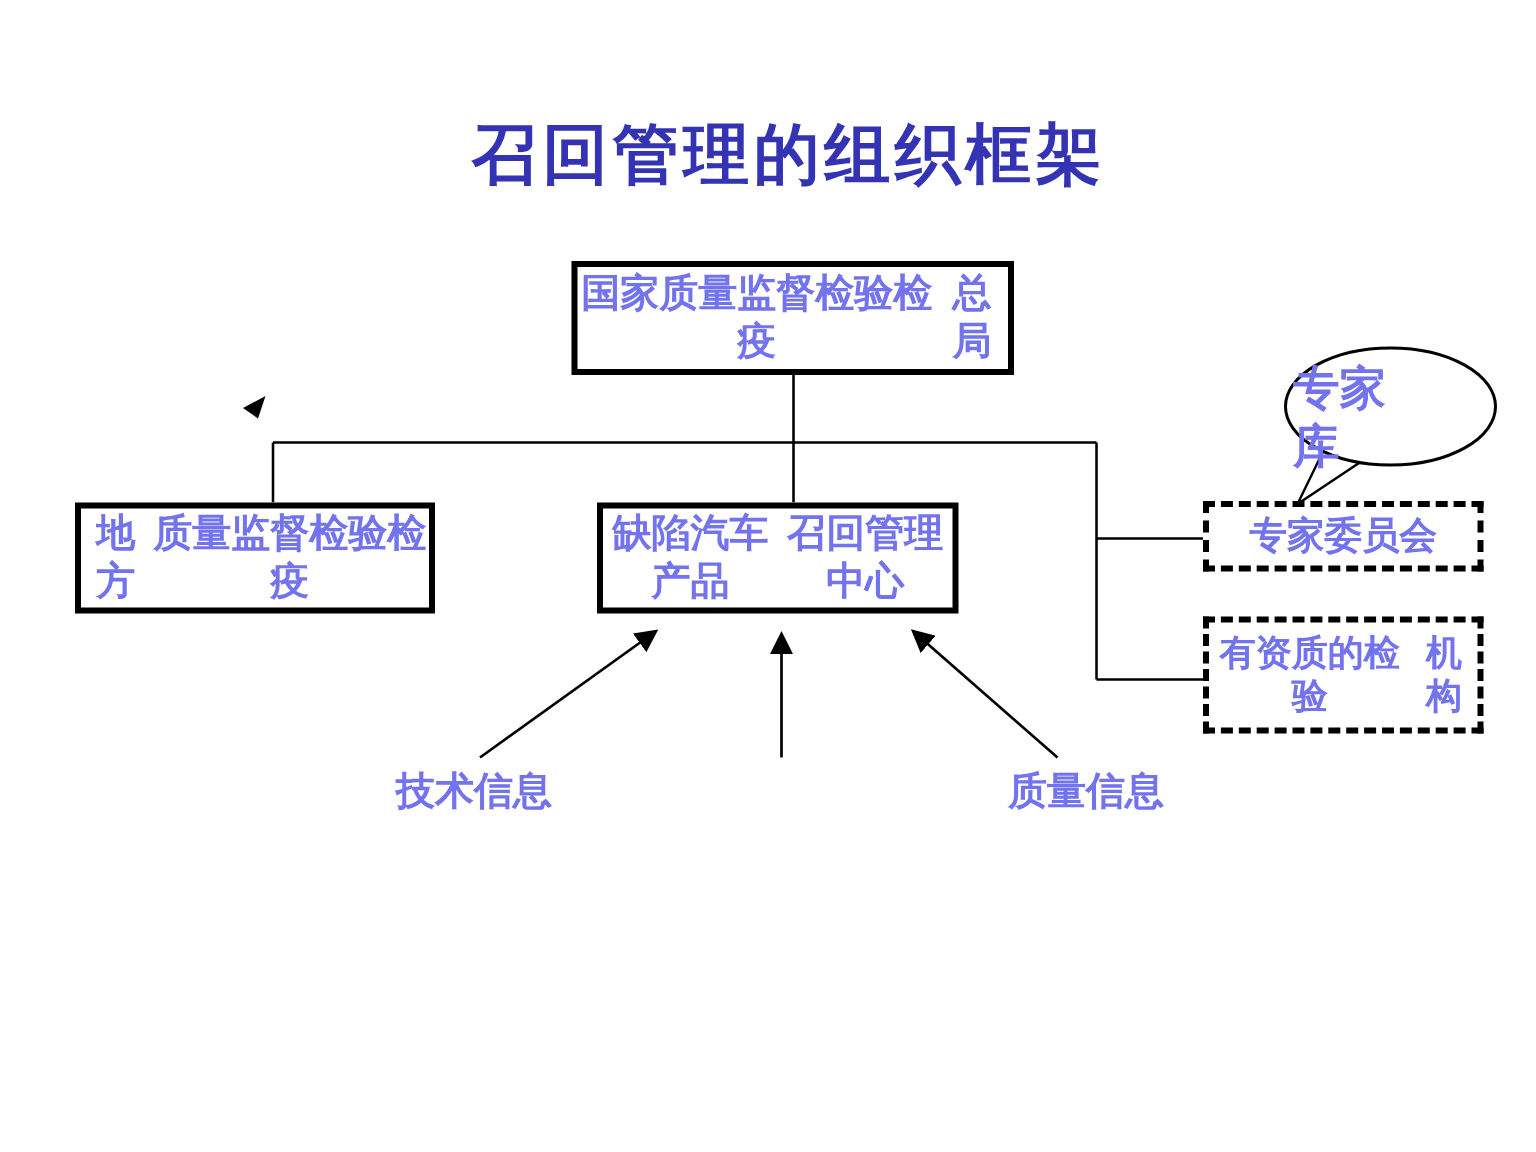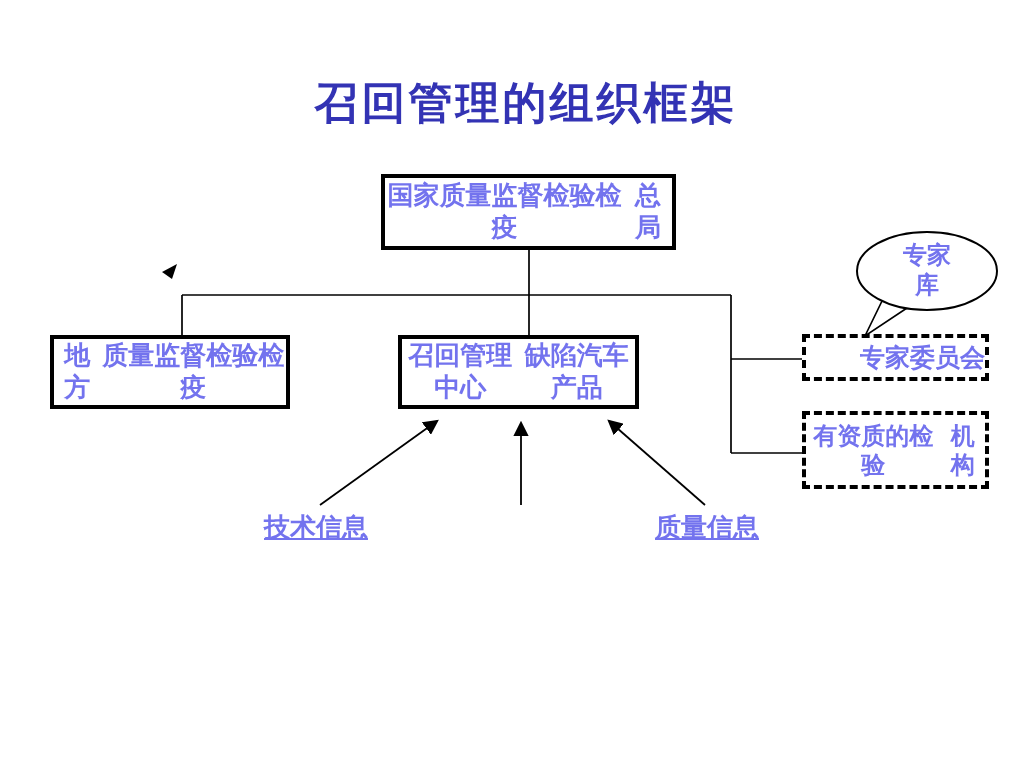--- a/index.html
+++ b/index.html
@@ -42,50 +42,48 @@
     align-items: center;
     justify-content: center;
     background: var(--bg-color);
     color: var(--node-text-color);
     font-weight: bold;
     text-align: center;
     z-index: 2;
     line-height: 1.22;
   }
   .node.solid { border: 4px solid var(--line-color); }
-  .node.dashed { border: 4px dashed var(--line-color); justify-content: flex-end; }
+  .node.dashed { border: 4px dashed var(--line-color); }
   .node-aqsiq        { left: 381px; top: 174px; width: 295px; height: 76px; font-size: 26px; }
   .node-local        { left: 50px;  top: 335px; width: 240px; height: 74px; font-size: 26px; }
   .node-recall       { left: 398px; top: 335px; width: 241px; height: 74px; font-size: 26px; }
   .node-committee    { left: 802px; top: 334px; width: 187px; height: 47px; font-size: 25px; }
   .node-qualified    { left: 802px; top: 411px; width: 187px; height: 78px; font-size: 24px; }
   .bubble-text {
     position: absolute;
     left: 862px; top: 240px; width: 130px;
-    text-align: center;
     color: var(--node-text-color);
     font-weight: bold;
-    font-size: 24px;
+    font-size: 31px;
     line-height: 1.25;
     z-index: 3;
   }
   .info-label {
     position: absolute;
     top: 510px;
     width: 140px;
     text-align: center;
     color: var(--node-text-color);
     font-weight: bold;
     font-size: 26px;
     z-index: 2;
-    text-decoration: underline;
   }
   .info-technical { left: 246px; }
   .info-customer  { left: 443px; }
-  .info-quality   { left: 637px; text-align: center; }
+  .info-quality   { left: 654px; text-align: center; }
 </style>
 </head>
 <body>
 
 <div class="slide">
 
   <div class="slide-title">召回管理的组织框架</div>
 
   <svg class="connector-layer" width="1024" height="768" viewBox="0 0 1024 768" xmlns="http://www.w3.org/2000/svg">
     <defs>
@@ -115,22 +113,22 @@
     <span>国家质量监督检验检疫</span>
     <span>总局</span>
   </div>
 
   <div class="node solid node-local">
     <span>地方</span>
     <span>质量监督检验检疫</span>
   </div>
 
   <div class="node solid node-recall">
+    <span>缺陷汽车产品</span>
     <span>召回管理中心</span>
-    <span>缺陷汽车产品</span>
   </div>
 
   <div class="node dashed node-committee">
     <span>专家委员会</span>
   </div>
 
   <div class="node dashed node-qualified">
     <span>有资质的检验</span>
     <span>机构</span>
   </div>

